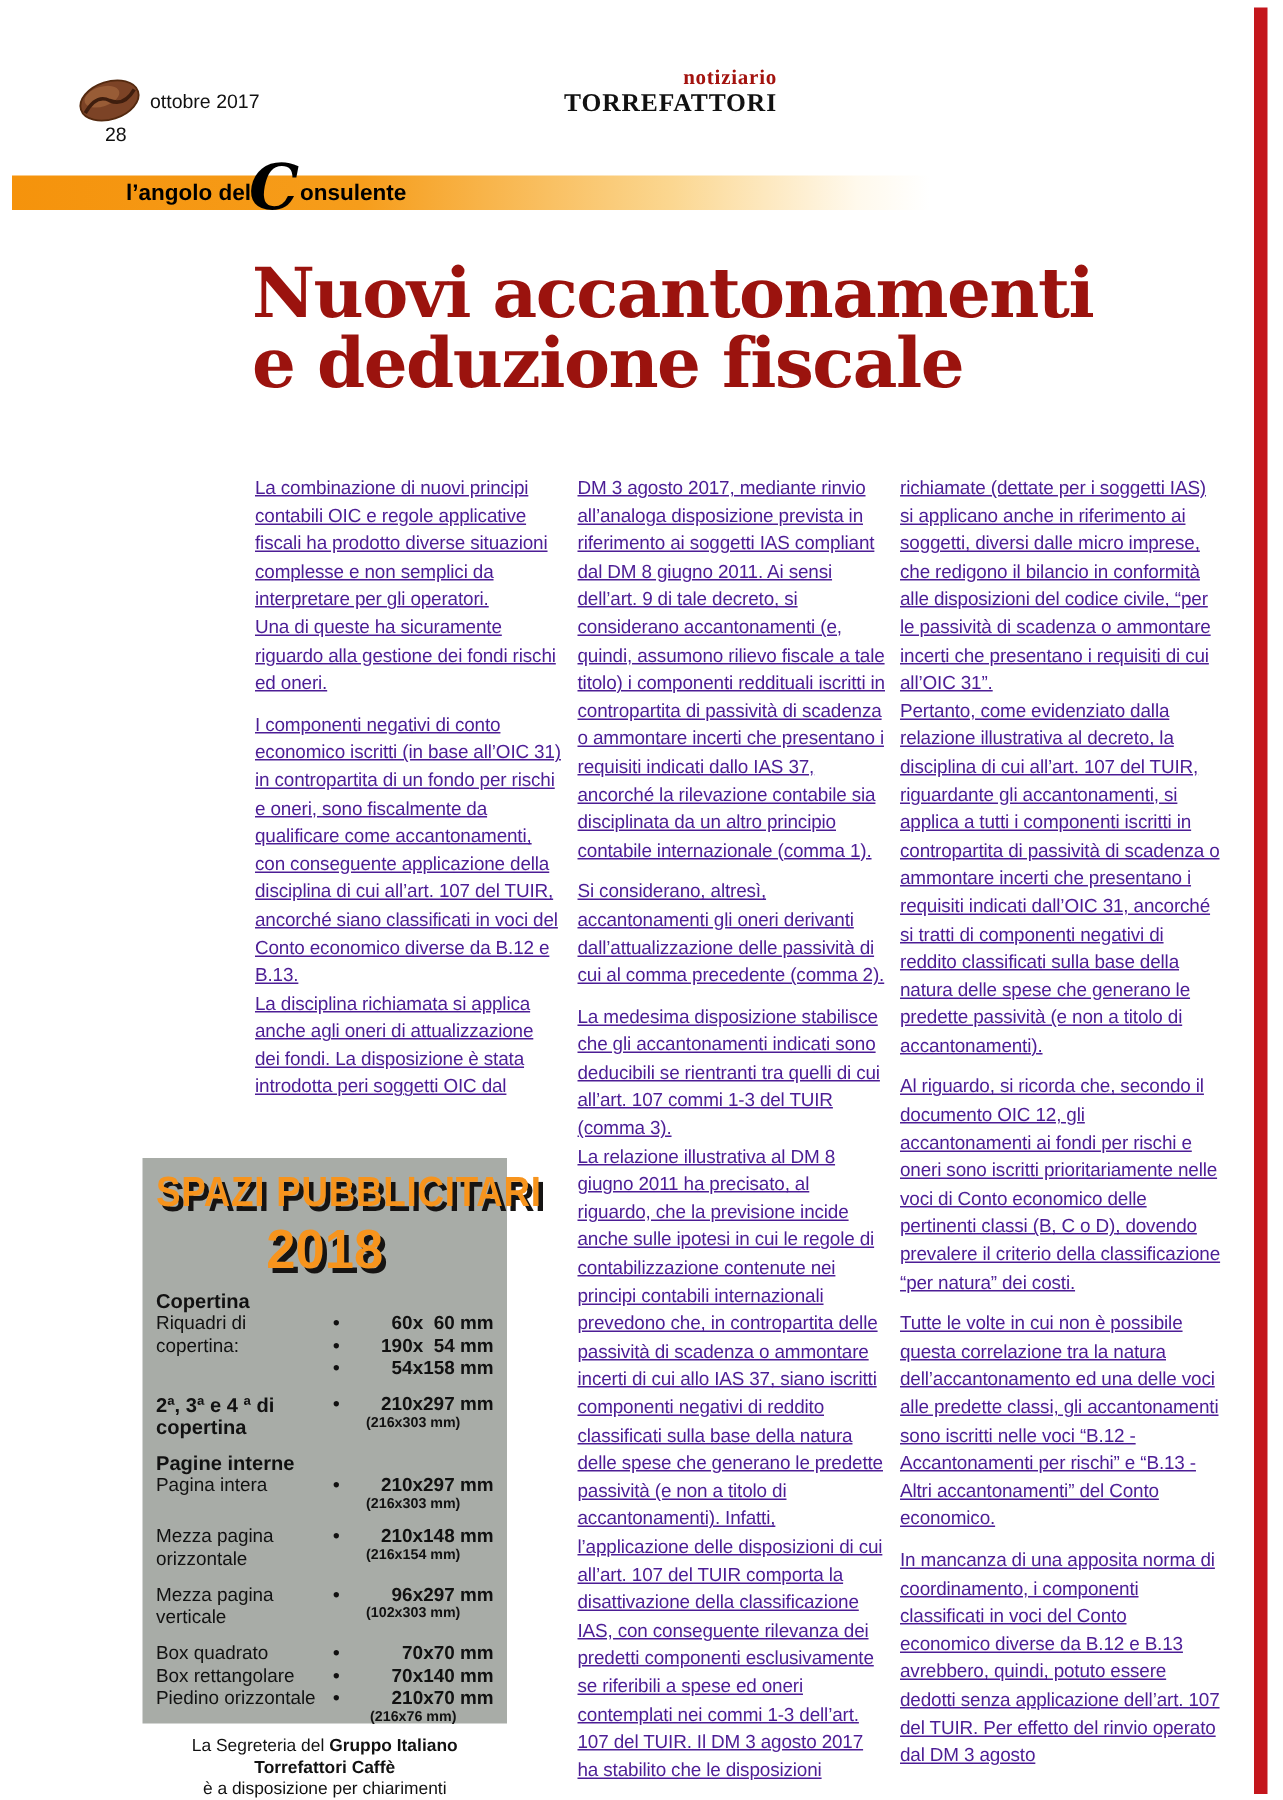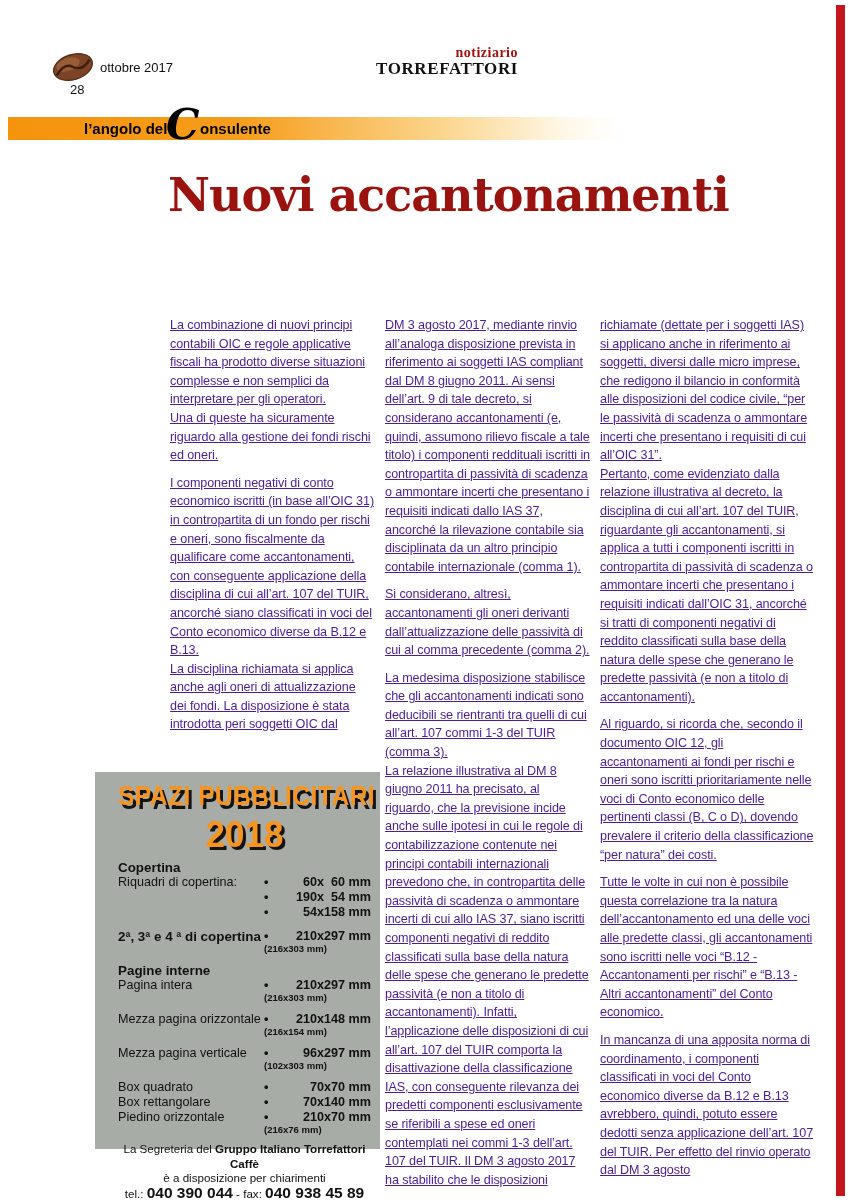--- a/index.html
+++ b/index.html
@@ -30,36 +30,36 @@
             font-size:46px;line-height:47px;letter-spacing:-1px;}
 
   
   .col{position:absolute;top:316px;width:205px;font-size:12.6px;line-height:18.6px;
        letter-spacing:-.1px;color:#4c1d95;text-decoration:underline;}
   .col-1{left:170px;} .col-2{left:385px;} .col-3{left:600px;width:214px;}
   .body-p{margin:0;}
   .body-p.gap{margin-top:9px;}
 
   
-  .adbox{position:absolute;left:95px;top:772px;width:285px;height:377px;background:#a8aca7;
-         box-sizing:border-box;padding:6px 9px 4px 23px;}
+  .adbox{position:absolute;left:95px;top:772px;width:243px;height:377px;background:#a8aca7;
+         box-sizing:border-box;padding:6px 9px 4px 9px;}
   .ad-title{font-weight:bold;font-size:24.5px;letter-spacing:.5px;color:#f7941d;text-align:center;
             text-shadow:3px 3px 0 #161413;line-height:28px;transform:scaleY(1.15);margin-top:4px;
             white-space:nowrap;}
   .ad-year{font-weight:bold;font-size:35px;color:#f7941d;text-align:center;
            text-shadow:3px 3px 0 #161413;line-height:36px;margin:6px 0 8px 0;transform:scaleY(1.05);}
   .ad-row{display:flex;align-items:flex-start;}
   .ad-row.space{margin-top:9px;}
   .ad-label{flex:1;font-size:12.6px;line-height:15px;color:#111;}
   .ad-label.b{font-weight:bold;font-size:13.4px;}
   .ad-vals{width:107px;}
   .ad-val{display:flex;font-size:12.6px;line-height:15px;font-weight:bold;color:#111;}
   .ad-val .dot{width:13px;}
   .ad-val .sz{flex:1;text-align:right;white-space:pre;}
-  .ad-sub{font-size:9.5px;line-height:10px;font-weight:bold;text-align:left;color:#111;}
+  .ad-sub{font-size:9.5px;line-height:10px;font-weight:bold;text-align:center;color:#111;}
   .ad-contact{margin-top:7px;text-align:center;font-size:11.6px;line-height:14.5px;color:#111;}
   .ad-foot-line .b{font-weight:bold;}
   .ad-foot-line .big{font-size:15.5px;}
 
   
   .edge-strip{position:absolute;left:836px;top:5px;width:9px;height:1191px;background:#c4161c;}
 </style>
 </head>
 <body>
 
@@ -83,20 +83,21 @@
     <div class="masthead-main">TORREFATTORI</div>
   </div>
 
   <div class="banner"></div>
   <div class="banner-text">l’angolo del</div>
   <div class="script-c">C</div>
   <div class="section-rest">onsulente</div>
 
   <div class="headline">
     <div>Nuovi accantonamenti</div>
+    <div>e deduzione fiscale</div>
   </div>
 
   <div class="col col-1">
       <p class="body-p">La combinazione di nuovi principi contabili OIC e regole applicative fiscali ha prodotto diverse situazioni complesse e non semplici da interpretare per gli operatori.</p>
       <p class="body-p">Una di queste ha sicuramente riguardo alla gestione dei fondi rischi ed oneri.</p>
       <p class="body-p gap">I componenti negativi di conto economico iscritti (in base all’OIC 31) in contropartita di un fondo per rischi e oneri, sono fiscalmente da qualificare come accantonamenti, con conseguente applicazione della disciplina di cui all’art. 107 del TUIR, ancorché siano classificati in voci del Conto economico diverse da B.12 e B.13.</p>
       <p class="body-p">La disciplina richiamata si applica anche agli oneri di attualizzazione dei fondi. La disposizione è stata introdotta peri soggetti OIC dal</p>
     </div>
   <div class="col col-2">
       <p class="body-p">DM 3 agosto 2017, mediante rinvio all’analoga disposizione prevista in riferimento ai soggetti IAS compliant dal DM 8 giugno 2011. Ai sensi dell’art. 9 di tale decreto, si considerano accantonamenti (e, quindi, assumono rilievo fiscale a tale titolo) i componenti reddituali iscritti in contropartita di passività di scadenza o ammontare incerti che presentano i requisiti indicati dallo IAS 37, ancorché la rilevazione contabile sia disciplinata da un altro principio contabile internazionale (comma 1).</p>

